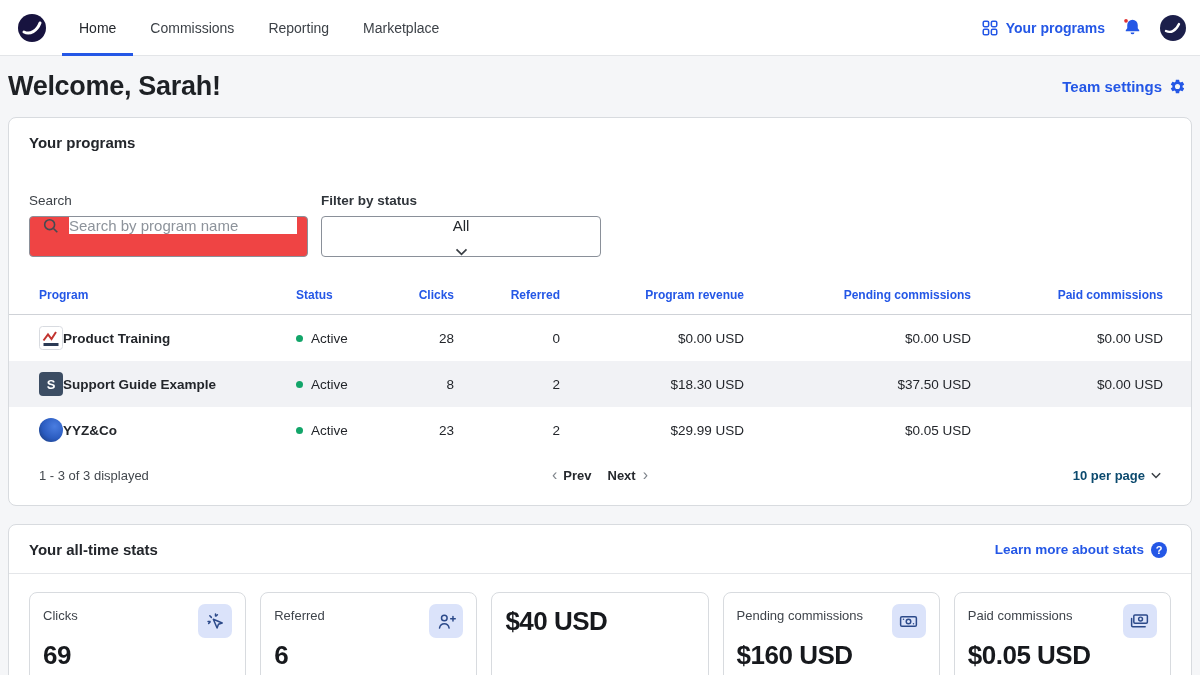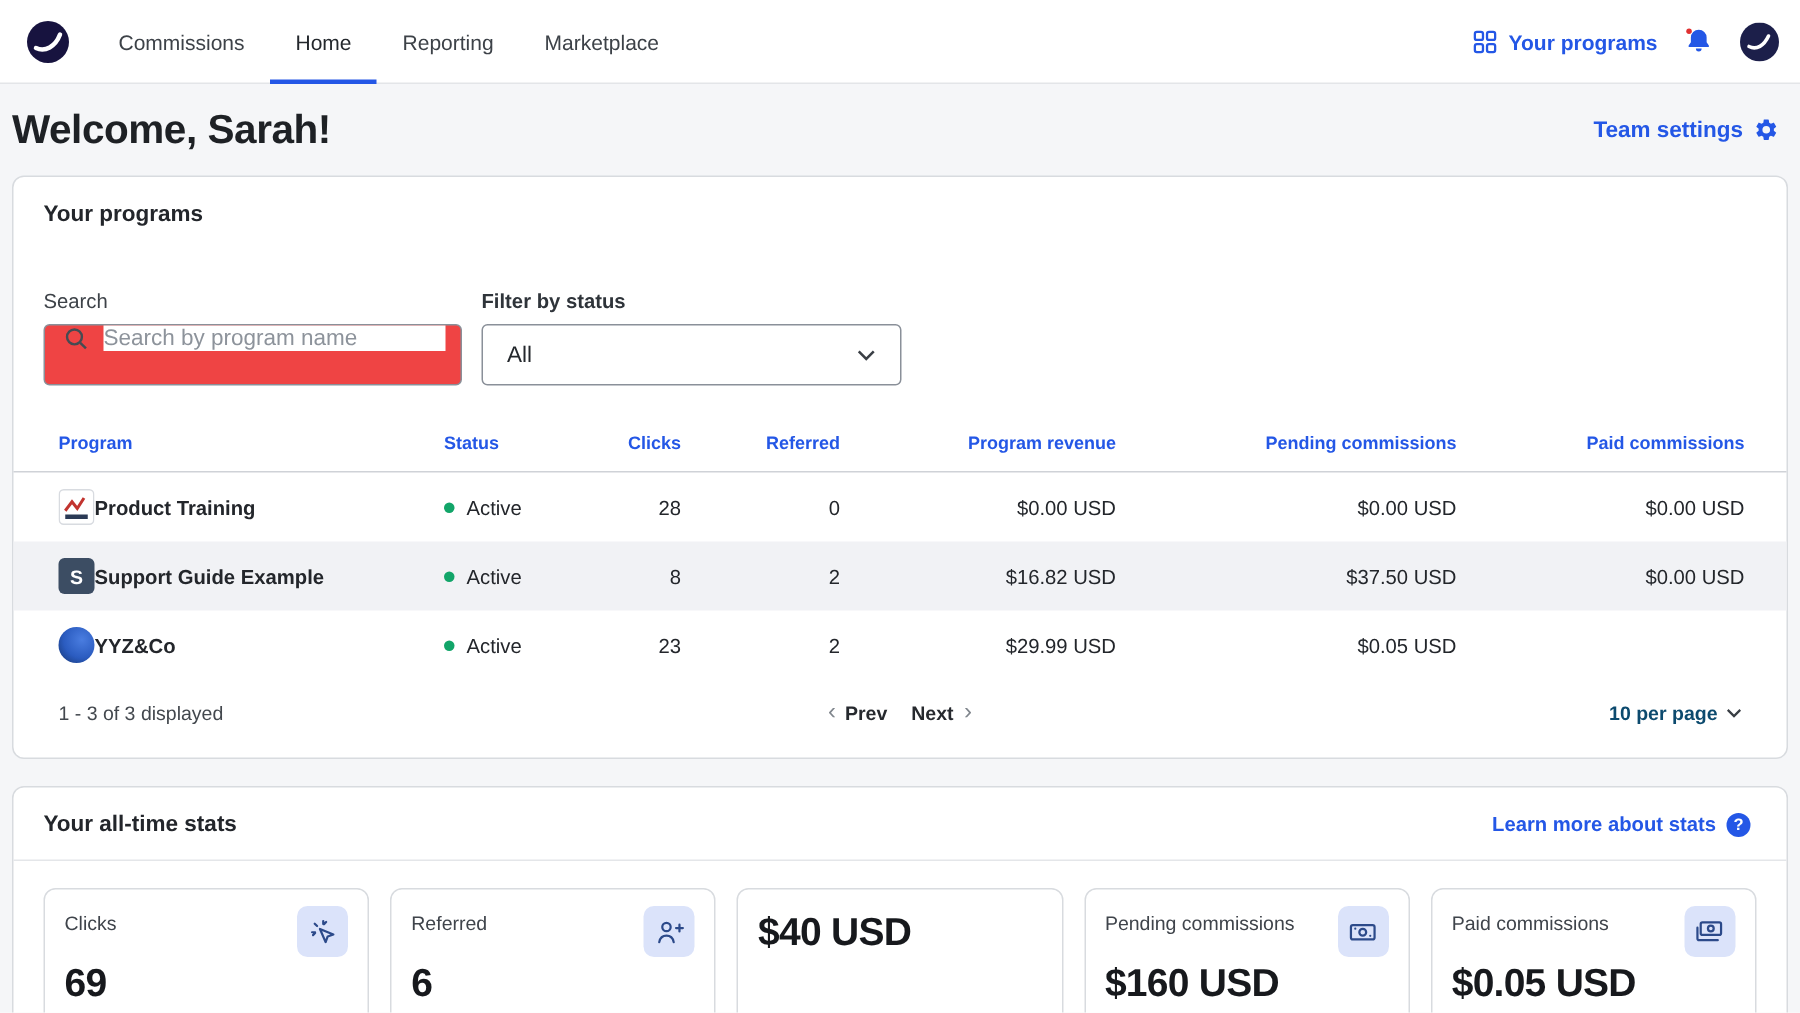--- a/index.html
+++ b/index.html
@@ -37,21 +37,21 @@
   .controls { display:flex; gap:13px; margin:42px 20px 0; }
   .control label { display:block; font-size:13.5px; color:#3d4248; margin-bottom:8px; }
   .control label.lbl-bold { font-weight:700; color:#2f343a; }
   .search-box { width:279px; height:41px; border:1px solid #8a9099; border-radius:4px;
     display:flex; align-items:flex-start; padding:0 10px 0 12px; background:#ef4444; }
   .search-box input { border:none; outline:none; flex:1; font-size:15px; margin-left:9px;
     font-family:"Liberation Sans", sans-serif; color:#24282d; }
   .search-box input::placeholder { color:#8d939b; }
   .selectbox { width:280px; height:41px; border:1px solid #8a9099; border-radius:4px;
     display:flex; align-items:center; justify-content:space-between; padding:0 16px;
-    font-size:15px; color:#24282d; cursor:pointer; background:#fff; }
+    font-size:15px; color:#24282d; cursor:pointer; background:#fff;flex-direction:column; }
 
   
   .tgrid { display:grid; grid-template-columns:257px 100px 58px 106px 184px 227px 192px;
     align-items:center; padding:0 30px; }
   .thead { height:40px; margin-top:18px; border-bottom:1px solid #cfd2d7;
     font-size:12px; font-weight:700; color:#2457E6; }
   .th.num, .td.num { text-align:right; }
   .trow { height:46px; font-size:13.5px; color:#23262b; cursor:pointer; }
   .trow.shaded { background:#f1f2f5; }
   .prog-cell { display:flex; align-items:center; font-weight:700; }
@@ -96,22 +96,22 @@
 <body>
 
 <nav class="navbar">
   <span class="logo">
     <svg width="28" height="28" viewBox="0 0 28 28">
       <circle cx="14" cy="14" r="14" fill="#17133f"></circle>
       <path d="M6 18c6 3 13-1 16-9" stroke="#fff" stroke-width="3" fill="none" stroke-linecap="round"></path>
     </svg>
   </span>
   <div class="nav-items">
+      <a class="nav-item active">Home</a>
       <a class="nav-item">Commissions</a>
-      <a class="nav-item active">Home</a>
       <a class="nav-item">Reporting</a>
       <a class="nav-item">Marketplace</a>
     </div>
   <div class="nav-right">
     <a class="programs-link">
       <span style="display:flex;">
         <svg width="18" height="18" viewBox="0 0 20 20" fill="none" stroke="#2457E6" stroke-width="1.7">
           <rect x="2.5" y="2.5" width="6" height="6" rx="1.5"></rect>
             <rect x="11.5" y="2.5" width="6" height="6" rx="1.5"></rect>
           <rect x="2.5" y="11.5" width="6" height="6" rx="1.5"></rect>
@@ -212,21 +212,21 @@
         <div class="td prog-cell">
           <span class="prog-icon prog-letter">S</span>
           <span>Support Guide Example</span>
         </div>
         <div class="td status-cell">
           <span class="dot"></span>
           <span>Active</span>
         </div>
         <div class="td num">8</div>
         <div class="td num">2</div>
-        <div class="td num">$16.82 USD</div>
+        <div class="td num">$18.30 USD</div>
         <div class="td num">$37.50 USD</div>
         <div class="td num">$0.00 USD</div>
       </div>
       <div class="trow tgrid">
         <div class="td prog-cell">
           <span class="prog-icon prog-globe"></span>
           <span>YYZ&amp;Co</span>
         </div>
         <div class="td status-cell">
           <span class="dot"></span>

